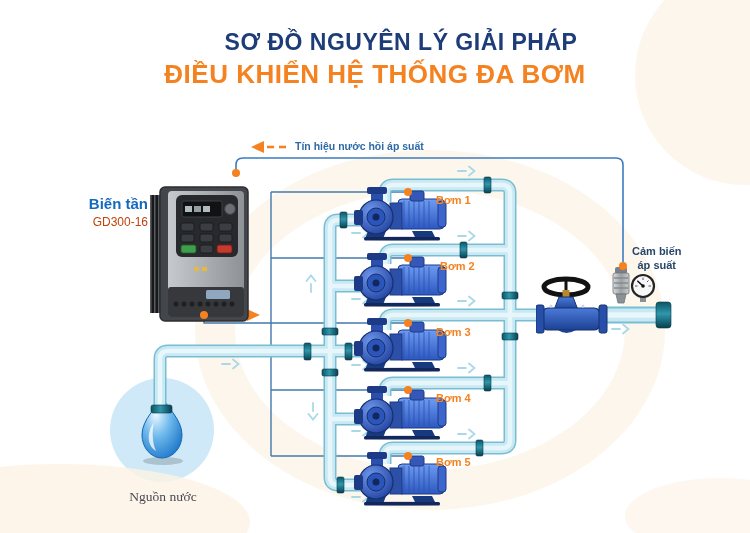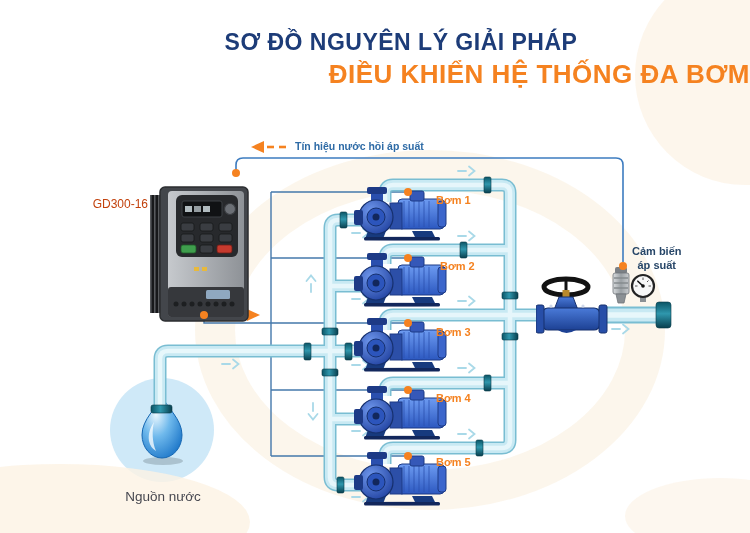--- a/index.html
+++ b/index.html
@@ -2,30 +2,30 @@
 <html><head>
 <meta charset="utf-8">
 <style>
   html,body{margin:0;padding:0;background:#fff;}
   #stage{position:relative;width:750px;height:533px;background:#ffffff;overflow:hidden;
          font-family:"Liberation Sans","DejaVu Sans",sans-serif;}
   .abs{position:absolute;}
   
   .title1{left:0;top:29px;width:750px;text-align:center;font-size:23px;font-weight:700;
           color:#1d3c78;letter-spacing:.5px;margin-left:26px;}
-  .title2{left:0;top:59px;width:750px;text-align:right;font-size:26px;font-weight:800;
+  .title2{left:0;top:59px;width:750px;text-align:center;font-size:26px;font-weight:800;
           color:#f58220;letter-spacing:.5px;}
   .fb-label{left:295px;top:140px;font-size:10.5px;font-weight:600;color:#2e6ba6;white-space:nowrap;}
   .vfd-text{left:40px;top:195px;width:108px;text-align:right;}
   .vfd-name{font-size:15px;font-weight:800;color:#1568bf;line-height:18px;}
   .vfd-model{font-size:12px;font-weight:400;color:#c2410c;line-height:19px;}
   .vfd-desc{margin-top:5px;font-size:11.5px;color:#55565c;line-height:13.5px;}
   .pump-label{font-size:11px;font-weight:700;color:#f58220;white-space:nowrap;}
   .sensor-label{left:632px;top:245px;font-size:11px;font-weight:600;color:#274668;line-height:13.5px;text-align:center;}
-  .water-label{left:93px;top:489px;width:140px;text-align:center;font-size:13.5px;color:#474850;}
+  .water-label{left:93px;top:489px;width:140px;text-align:center;font-size:13.5px;color:#474850;font-family:Liberation Serif, serif;}
   
   .water-circle{left:110px;top:378px;width:104px;height:104px;border-radius:50%;
                 background:#cfe9f8;z-index:1;}
   .dot{width:8px;height:8px;border-radius:50%;background:#f58220;z-index:9;}
   svg.layer{left:0;top:0;z-index:2;}
   svg.comp{z-index:4;}
   .z6{z-index:6;}
 </style>
 </head>
 <body>
@@ -311,20 +311,21 @@
   <div class="abs dot" style="left:404px;top:188px"></div>
   <div class="abs dot" style="left:404px;top:254px"></div>
   <div class="abs dot" style="left:404px;top:319px"></div>
   <div class="abs dot" style="left:404px;top:386px"></div>
   <div class="abs dot" style="left:404px;top:452px"></div>
   <div class="abs dot" style="left:619px;top:262px"></div>
 
   <div class="abs fb-label z6">Tín hiệu nước hồi áp suất</div>
 
   <div class="abs vfd-text z6">
+    <div class="vfd-name">Biến tần</div>
     <div class="vfd-model">GD300-16</div>
   </div>
 
   <div class="abs pump-label z6" style="left:436px;top:194px">Bơm 1</div>
   <div class="abs pump-label z6" style="left:440px;top:260px">Bơm 2</div>
   <div class="abs pump-label z6" style="left:436px;top:326px">Bơm 3</div>
   <div class="abs pump-label z6" style="left:436px;top:392px">Bơm 4</div>
   <div class="abs pump-label z6" style="left:436px;top:456px">Bơm 5</div>
 
   <div class="abs sensor-label z6">

